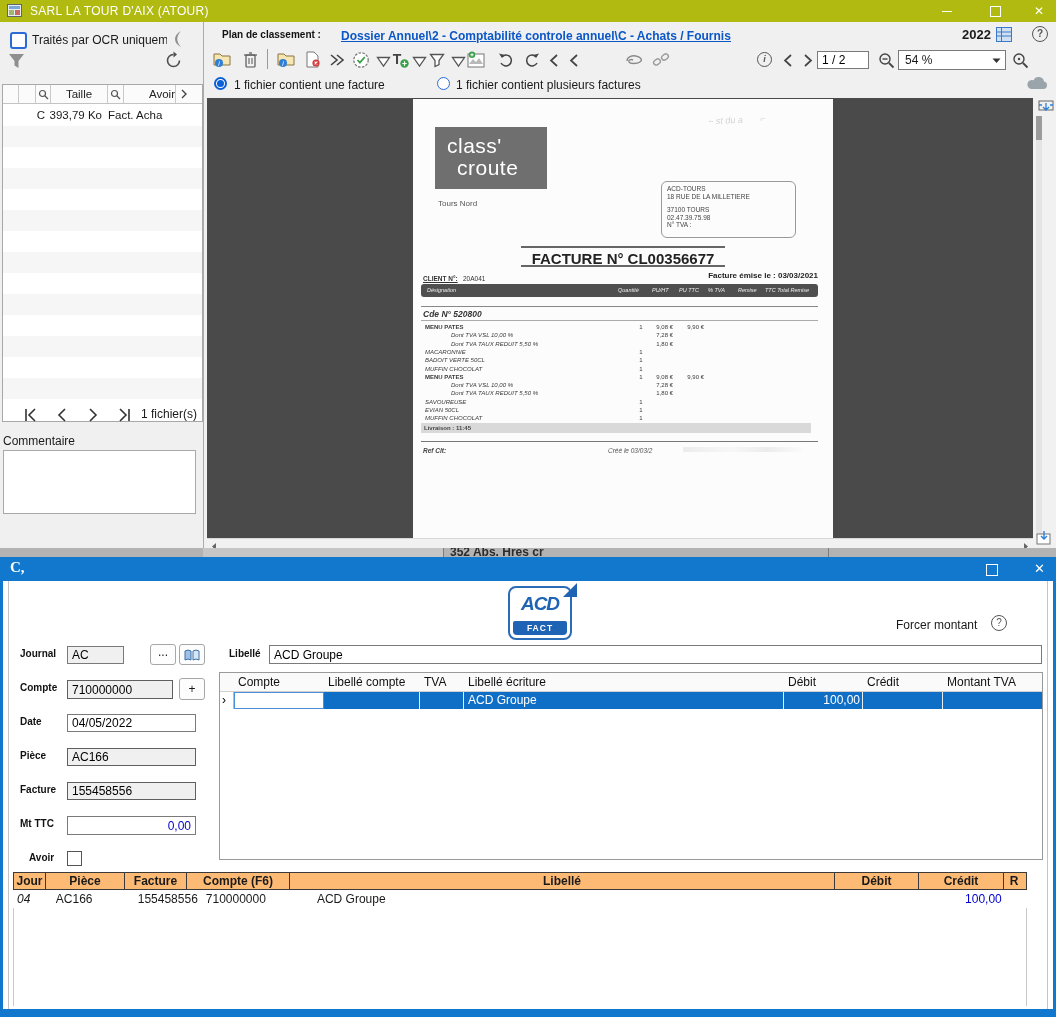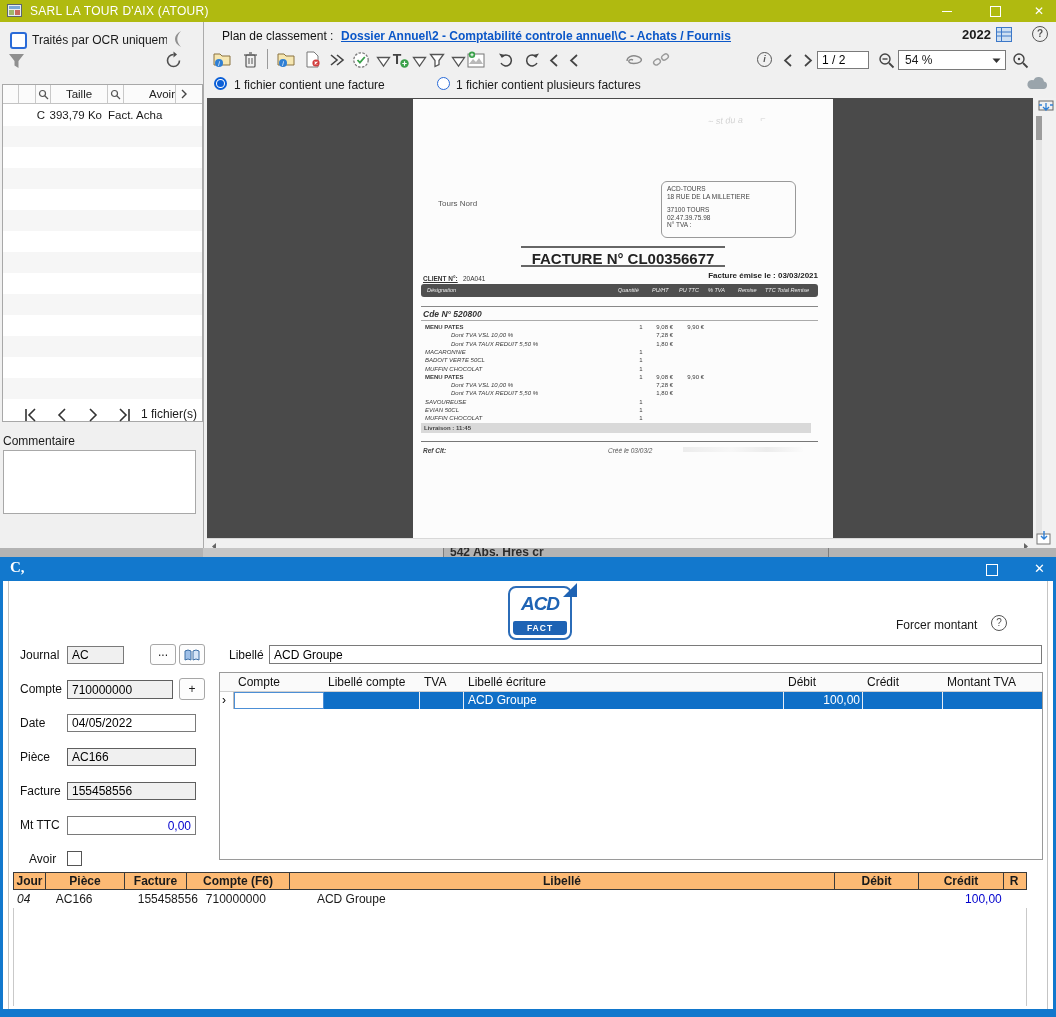--- a/index.html
+++ b/index.html
@@ -54,21 +54,21 @@
   .iline .p1{position:absolute;left:230px;width:30px;text-align:right;}
   .iline .p2{position:absolute;left:262px;width:29px;text-align:right;}
 
   
   .understrip{left:0;top:548px;width:1056px;height:9px;background:#b3b3b3;overflow:hidden;}
 
   
   .bw{left:0;top:557px;width:1056px;height:460px;background:#1278cd;}
   .bw-title{left:0;top:0;width:1056px;height:24px;color:#fff;}
   .bwc{left:3px;top:24px;width:1050px;height:428px;background:#fff;overflow:hidden;}
-  .lbl{font-weight:normal;font-size:12px;color:#111;}
+  .lbl{font-weight:bold;font-size:10px;color:#111;}
   .inp{box-sizing:border-box;border:1px solid #7a7a7a;background:#fff;font-size:12px;padding:1px 4px;line-height:15px;}
   .inp.gray{background:#f0f0f0;}
   .acdlogo{left:505px;top:5px;width:64px;height:54px;background:#fff;border:2px solid #2b6cb8;border-radius:8px;box-sizing:border-box;}
   .acdlogo .top{position:absolute;left:0;right:0;top:5px;text-align:center;color:#1e63b4;font-weight:bold;font-style:italic;font-size:19px;letter-spacing:-1px;}
   .acdlogo .band{position:absolute;left:3px;right:3px;bottom:3px;height:14px;background:#1e63b4;border-radius:2px 2px 4px 4px;color:#fff;font-size:8.5px;font-weight:bold;text-align:center;line-height:14px;letter-spacing:1px;}
   .acdcorner{position:absolute;right:-7px;top:-5px;width:0;height:0;border-left:14px solid transparent;border-top:14px solid #1e63b4;transform:rotate(90deg);}
   .grid{left:216px;top:91px;width:824px;height:188px;border:1px solid #9a9a9a;background:#fff;box-sizing:border-box;}
   .ghead{display:flex;height:18px;border-bottom:1px solid #d0d0d0;background:#fafafa;}
   .ghead>div{font-size:12px;color:#111;padding:2px 0 0 4px;box-sizing:border-box;}
   .grow{display:flex;height:17px;background:#0f6fc7;color:#fff;}
@@ -361,20 +361,24 @@
   <span class="ab" style="left:456px;top:78px;">1 fichier contient plusieurs factures</span>
   <span class="ab" style="left:1026px;top:76px;">
     <svg width="24" height="15" viewBox="0 0 24 15">
         <path d="M6 13 a4.5 4.5 0 1 1 1.5-8.7 a5.5 5.5 0 0 1 10.5 1.2 a3.8 3.8 0 0 1-.5 7.5 z" fill="#9aa4ab"></path>
       </svg>
     </span>
 
   <div class="ab viewer">
     <div class="ab page">
       <span style="left:295px;top:16px;color:#d3d3d3;font-size:9px;font-style:italic;transform:rotate(-3deg);white-space:nowrap;">~ st  du a&nbsp;&nbsp;&nbsp;&nbsp;&nbsp;&nbsp;&nbsp;⌐</span>
+      <div class="ilogo">
+        <div style="left:12px;top:7px;">class'</div>
+        <div style="left:22px;top:29px;">croute</div>
+      </div>
       <span style="left:25px;top:100px;font-size:8px;color:#555;">Tours Nord</span>
       <div style="left:248px;top:82px;width:128px;height:52px;border:1px solid #999;border-radius:6px;font-size:6.5px;color:#444;padding:3px 0 0 5px;line-height:7.5px;">
         <div style="position:static;">ACD-TOURS</div>
         <div style="position:static;">18 RUE DE LA MILLETIERE</div>
         <div style="position:static;margin-top:6px;">37100 TOURS</div>
         <div style="position:static;">02.47.39.75.98</div>
         <div style="position:static;">N° TVA :</div>
       </div>
       <span style="left:108px;top:147px;width:204px;height:1.5px;background:#666;"></span>
       <span style="left:60px;top:151px;width:300px;text-align:center;font-size:15px;font-weight:bold;color:#222;">FACTURE N° CL00356677</span>
@@ -488,21 +492,21 @@
       <svg width="8" height="9" viewBox="0 0 8 9">
           <path d="M2 1 L6 4.5 L2 8 Z" fill="#666"></path>
         </svg>
       </span>
   </div>
 </div>
 
 <div class="ab understrip">
   <span class="ab" style="left:203px;top:0;width:240px;height:9px;background:#c6c6c6;"></span>
   <span class="ab" style="left:443px;top:0;width:1px;height:9px;background:#7d7d7d;"></span>
-  <span class="ab nowrap" style="left:450px;top:-3px;height:11px;font-size:12px;font-weight:bold;color:#2b2b2b;">542    Abs. Hres cr</span>
+  <span class="ab nowrap" style="left:450px;top:-3px;height:11px;font-size:12px;font-weight:bold;color:#2b2b2b;">352    Abs. Hres cr</span>
   <span class="ab" style="left:828px;top:0;width:1px;height:9px;background:#7d7d7d;"></span>
 </div>
 
 <div class="ab bw">
   <div class="ab bw-title">
     <span class="ab" style="left:10px;top:2px;font-size:15px;font-weight:bold;font-family:'Liberation Serif',serif;">C,</span>
     <span class="ab" style="left:986px;top:7px;width:10px;height:10px;border:1px solid #fff;"></span>
     <span class="ab" style="left:1034px;top:4px;color:#fff;font-size:13px;">✕</span>
   </div>
 

